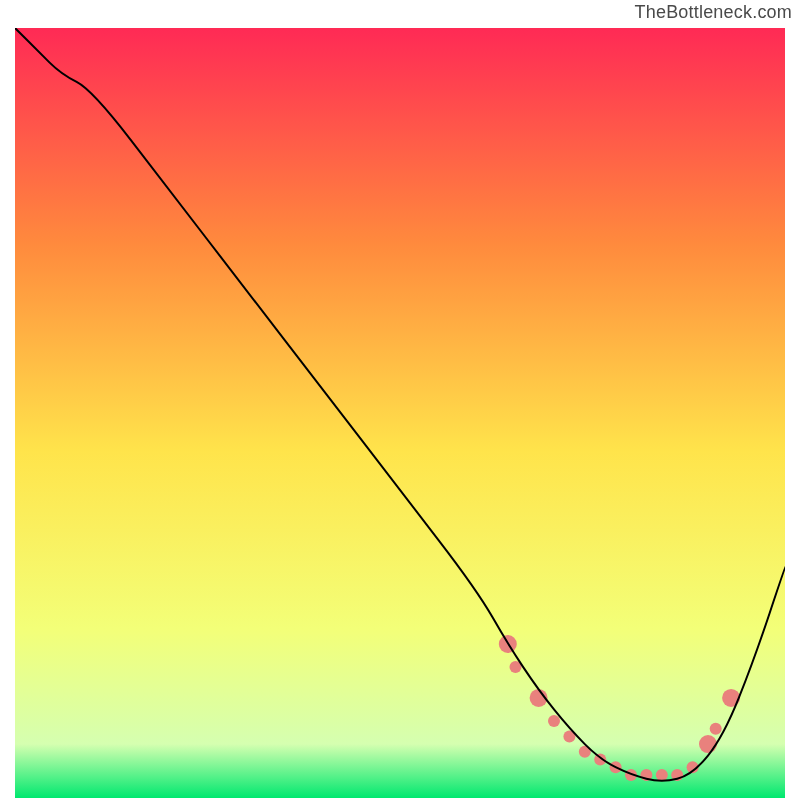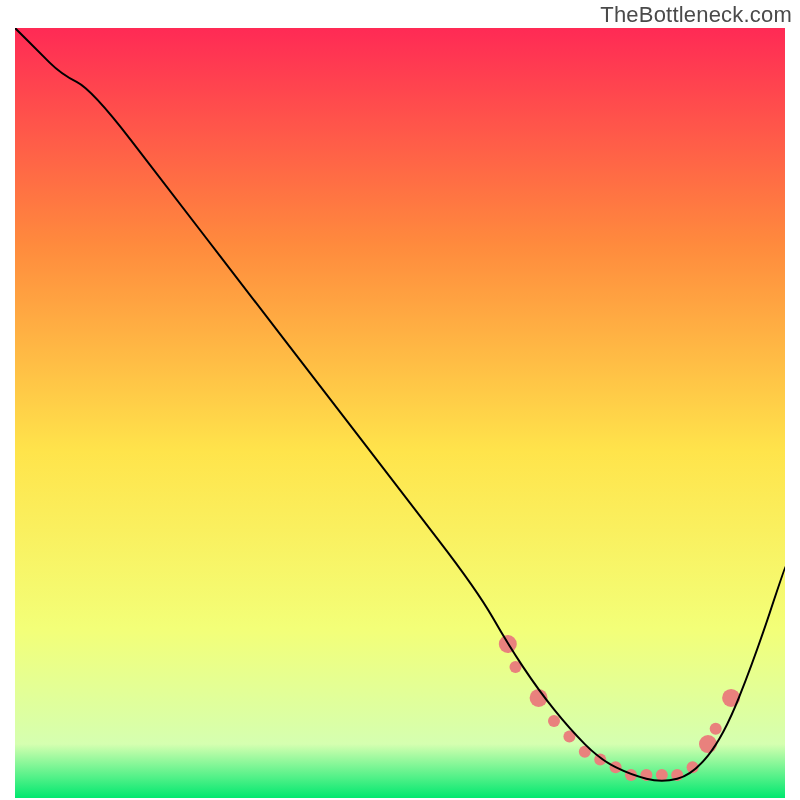--- a/index.html
+++ b/index.html
@@ -13,21 +13,21 @@
   .container {
     position: relative;
     width: 800px;
     height: 800px;
   }
   .watermark {
     position: absolute;
     top: 2px;
     right: 8px;
     color: #4a4a4a;
-    font-size: 22px;
+    font-size: 18px;
     font-weight: normal;
     letter-spacing: 0.2px;
     z-index: 10;
   }
   .chart-frame {
     position: absolute;
     left: 15px;
     top: 28px;
     width: 770px;
     height: 770px;

